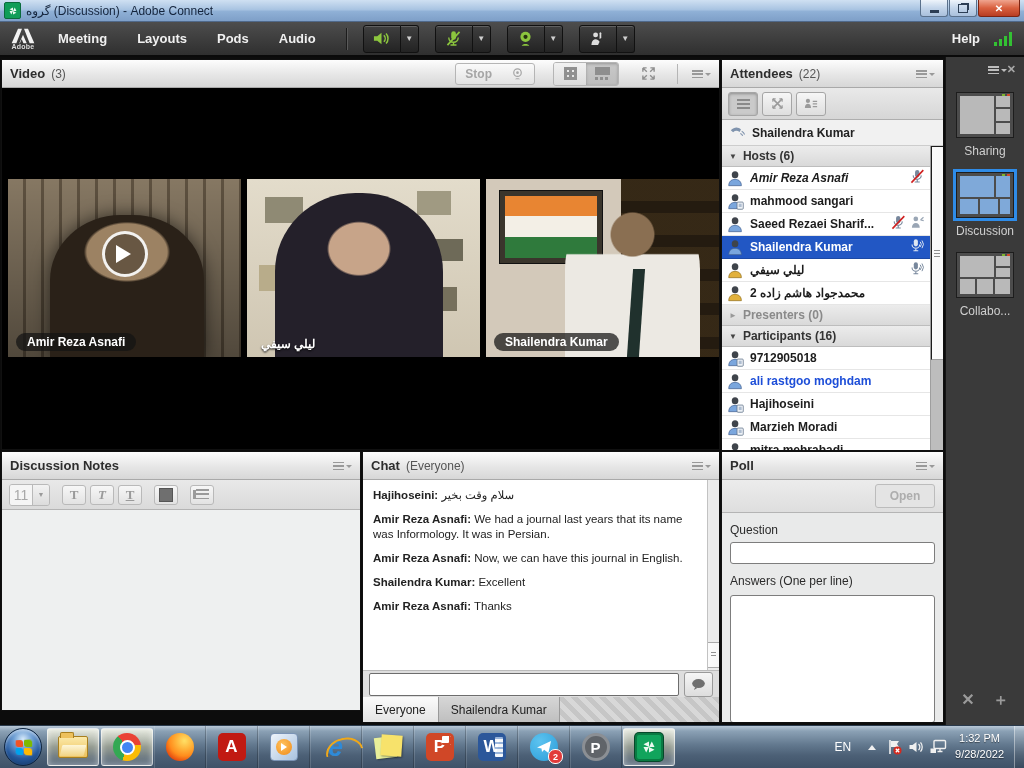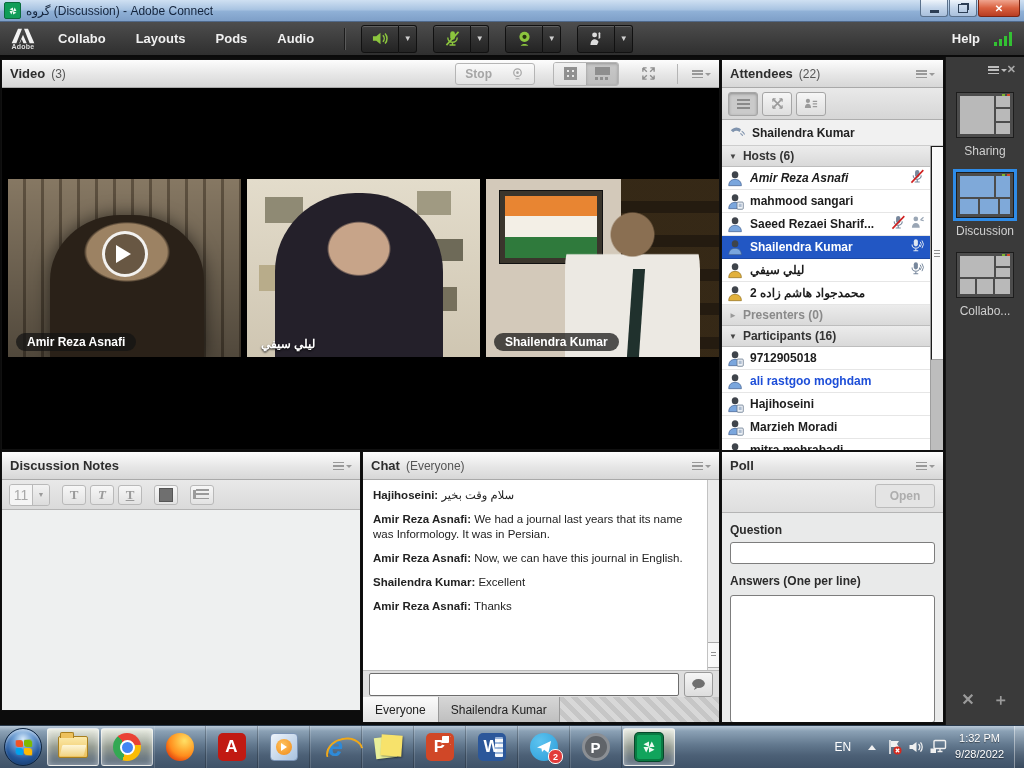--- a/index.html
+++ b/index.html
@@ -173,21 +173,21 @@
     background:linear-gradient(180deg,#d6d6d6,#bfbfbf);border-right:1px solid #9a9a9a;box-sizing:border-box;}
   .ctab.on{background:linear-gradient(180deg,#fbfbfb,#e4e4e4);font-weight:normal;}
   .ctab-fill{flex:1;background:repeating-linear-gradient(45deg,#d8d8d8 0 5px,#c6c6c6 5px 10px);}
   
   #poll-pod{left:722px;top:452px;width:221px;height:270px;}
   .poll-toolbar{height:33px;background:linear-gradient(180deg,#ececec,#dedede);border-bottom:1px solid #b4b4b4;
     display:flex;align-items:center;justify-content:flex-end;padding:8px 8px;box-sizing:border-box;}
   .openbtn{width:58px;height:22px;border:1px solid #bcbcbc;border-radius:3px;background:#e4e4e4;
     color:#adadad;font-size:12px;font-weight:bold;display:flex;align-items:center;justify-content:center;}
   .poll-body{position:absolute;left:0;top:61px;right:0;bottom:0;background:#e9eaea;padding:8px;box-sizing:border-box;}
-  .plabel{font-size:12px;font-weight:bold;color:#2b2b2b;margin:2px 0 5px;}
+  .plabel{font-size:12px;font-weight:normal;color:#2b2b2b;margin:2px 0 5px;}
   .pinput{width:100%;height:22px;border:1px solid #7d7d7d;border-radius:3px;background:#fff;box-sizing:border-box;
     font-size:12px;padding:0 4px;font-family:"Liberation Sans",sans-serif;}
   .ptext{width:100%;height:128px;border:1px solid #7d7d7d;border-radius:3px;background:#fff;resize:none;
     box-sizing:border-box;font-size:12px;font-family:"Liberation Sans",sans-serif;margin-top:2px;}
   
   #laybar{position:absolute;left:945px;top:57px;width:79px;height:668px;background:#3a3a3a;
     border-left:1px solid #141414;box-sizing:border-box;}
   .lb-top{display:flex;align-items:center;justify-content:space-between;padding:6px 8px 2px;}
   .lb-menu{display:flex;align-items:center;gap:2px;}
   .lb-menu .pm-lines{background:repeating-linear-gradient(#bdbdbd 0 1.5px,transparent 1.5px 3.4px);}
@@ -300,21 +300,21 @@
   </div>
 
   <div class="menubar">
     <span class="adobe-logo">
       <svg width="26" height="16" viewBox="0 0 36 24">
           <path d="M1 23 10.5 1h6L8 23zM35 23 25.5 1h-6L28 23zM18 10l5.6 13h-5l-2.6-6.6L13.4 23h-1z" fill="#f2f2f2"></path>
         </svg>
       <b>Adobe</b>
     </span>
     <nav id="menus" style="display:flex;">
-        <span class="mitem">Collabo</span>
+        <span class="mitem">Meeting</span>
         <span class="mitem">Layouts</span>
         <span class="mitem">Pods</span>
         <span class="mitem">Audio</span>
       </nav>
     <span class="sep-v"></span>
     <div class="avgrp">
       <span class="avbtn">
         <svg viewBox="0 0 20 18" width="19" height="17">
             <path d="M2 6.5h3.5L10 3v12l-4.5-3.5H2z" fill="#8cc63e"></path>
             <path d="M12.5 5.5a5 5 0 0 1 0 7M14.8 3.6a8 8 0 0 1 0 10.8" stroke="#8cc63e" stroke-width="1.6" fill="none"></path>

